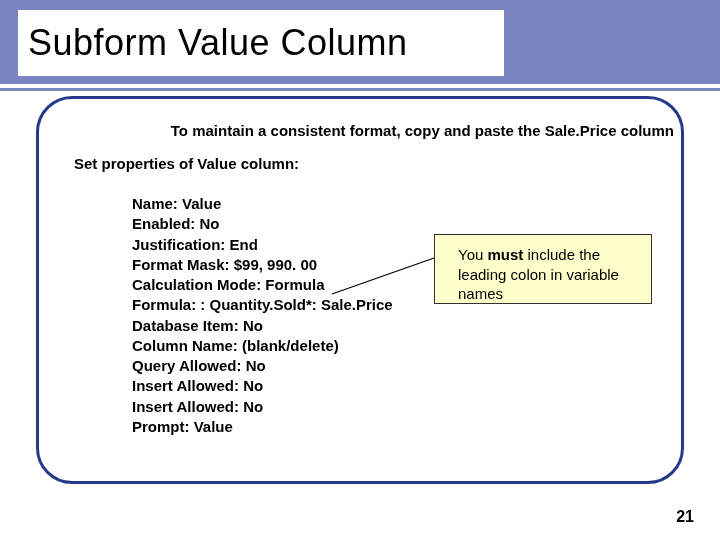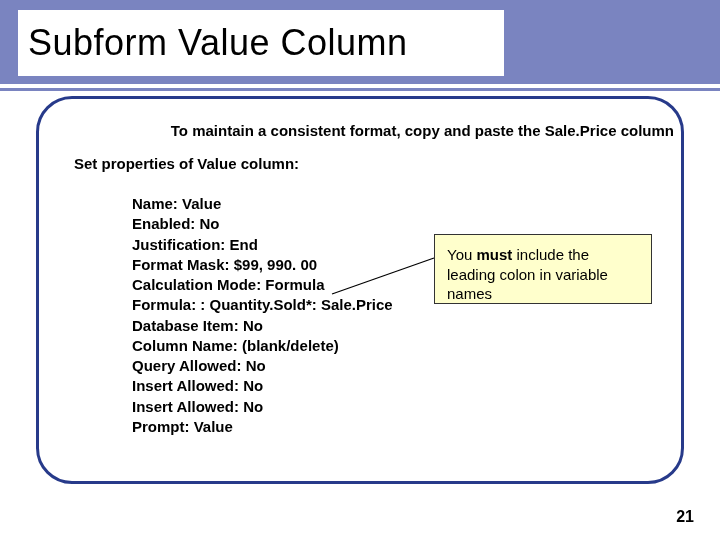--- a/index.html
+++ b/index.html
@@ -9,21 +9,21 @@
   .title-box { position: absolute; left: 18px; top: 10px; width: 486px; height: 66px; background: #fff; display: flex; align-items: center; padding-left: 10px; }
   .title { font-size: 36px; color: #000; font-weight: 400; letter-spacing: 0.5px; }
   .thinline { position: absolute; left: 0; top: 88px; width: 720px; height: 3px; background: #7a84c0; }
   .roundbox { position: absolute; left: 36px; top: 96px; width: 648px; height: 388px; border: 3px solid #273a8a; border-radius: 36px; background: #fff; }
   .body { position: absolute; left: 74px; top: 122px; width: 600px; color: #000; }
   .intro { font-size: 15px; font-weight: bold; margin-bottom: 16px; text-align: right; }
   .subintro { font-size: 15px; font-weight: bold; margin-bottom: 22px; }
   .proplist { margin-left: 58px; font-size: 15px; line-height: 1.35; }
   .propline { white-space: nowrap; }
   .pk, .pv { font-weight: bold; margin-top: 39px; }
-  .callout { position: absolute; left: 434px; top: 234px; width: 218px; height: 70px; background: #ffffcc; border: 1.5px solid #333; padding: 10px 12px; font-size: 15px; line-height: 1.3; }
+  .callout { position: absolute; left: 434px; top: 234px; width: 218px; height: 70px; background: #ffffcc; border: 1.5px solid #333; padding: 10px 23px; font-size: 15px; line-height: 1.3; }
   .callout .must { font-weight: bold; }
   .pagenum { position: absolute; right: 26px; bottom: 14px; font-size: 16px; font-weight: bold; color: #000; margin-top: 34px; }
   .connector { position: absolute; pointer-events: none; }
 </style>
 </head>
 <body>
 
 <div class="slide">
   <div class="topband"></div>
   <div class="title-box">

